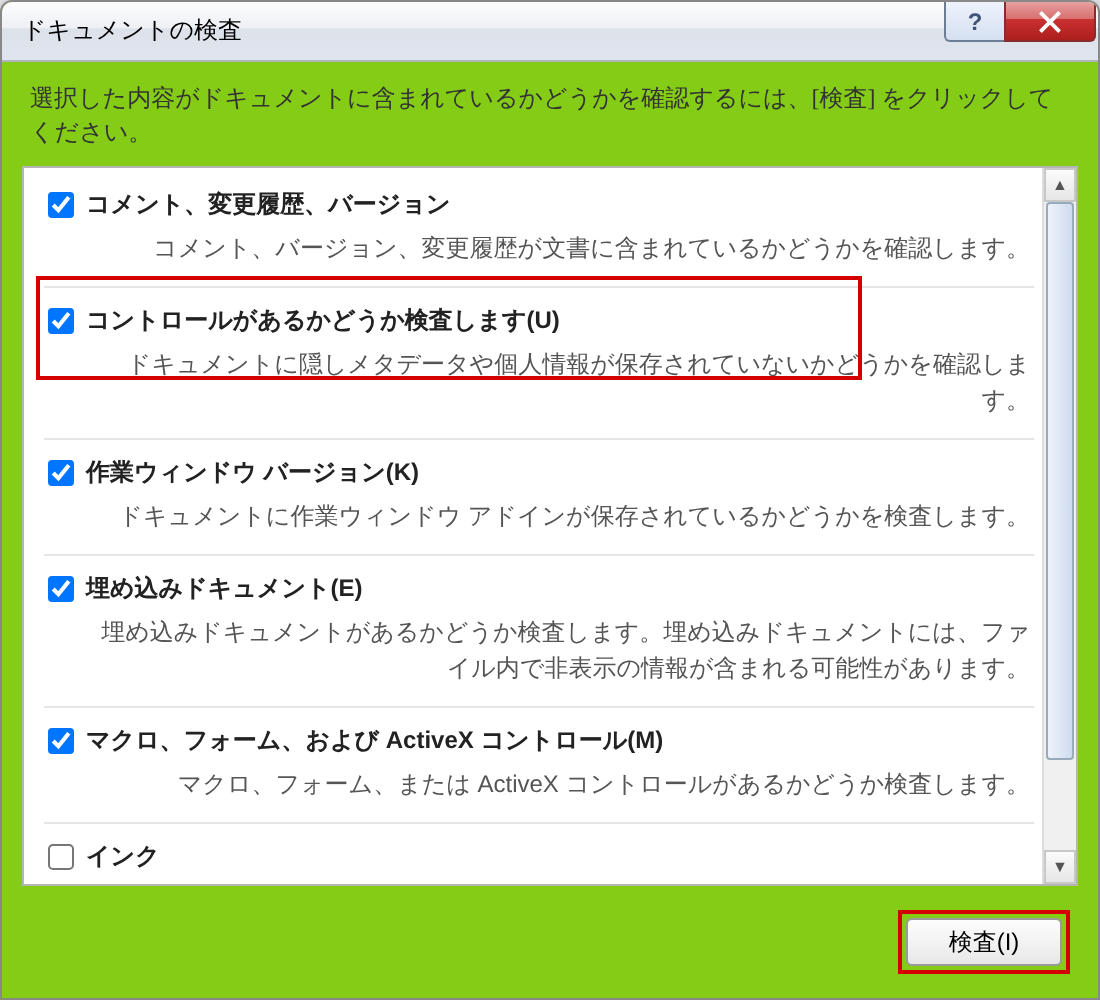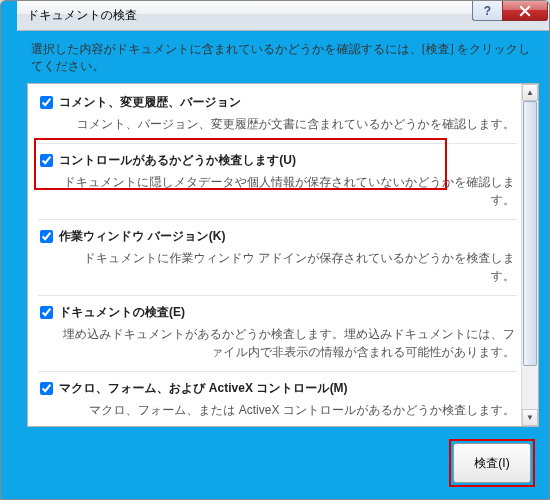--- a/index.html
+++ b/index.html
@@ -4,28 +4,27 @@
   <style>
     * { margin: 0; padding: 0; box-sizing: border-box; }
     body {
       font-family: "Meiryo UI", "MS PGothic", sans-serif;
       font-size: 12px;
       background: #eee;
     }
     .dialog {
       width: 550px;
       height: 500px;
-      background: #0ea5e9;
+      background: #84cc16;
       border: 1px solid #888;
       border-radius: 6px 6px 0 0;
       display: flex;
       flex-direction: column;
       overflow: hidden;
       box-shadow: 0 0 10px rgba(0,0,0,0.3);
-      padding-left: 16px;
     }
     .titlebar {
       height: 30px;
       background: linear-gradient(to bottom, #fdfdfe 0%, #eef0f4 45%, #dde2ea 46%, #dfe5ee 100%);
       display: flex;
       align-items: center;
       padding: 0 0 0 10px;
       border-bottom: 1px solid #b0b5bd;
     }
     .titlebar-text {
@@ -127,21 +126,21 @@
       border-radius: 2px;
     }
     .button-row {
       display: flex;
       justify-content: flex-end;
       gap: 8px;
       padding: 12px 14px;
     }
     .btn {
       min-width: 78px;
-      height: 40px;
+      height: 24px;
       padding: 0 12px;
       background: linear-gradient(to bottom, #fdfdfd, #e8e8e8);
       border: 1px solid #9a9a9a;
       border-radius: 3px;
       font-size: 12px;
       font-family: inherit;
       cursor: pointer;
     }
     .btn-highlight {
       border: 2px solid #d40000;
@@ -195,21 +194,21 @@
         <div class="item-head">
           <input type="checkbox" checked="" style="">
           <span>作業ウィンドウ バージョン(K)</span>
         </div>
         <div class="item-desc">ドキュメントに作業ウィンドウ アドインが保存されているかどうかを検査します。</div>
       </div>
 
       <div class="item">
         <div class="item-head">
           <input type="checkbox" checked="" style="">
-          <span>ドキュメントの検査(E)</span>
+          <span>埋め込みドキュメント(E)</span>
         </div>
         <div class="item-desc">埋め込みドキュメントがあるかどうか検査します。埋め込みドキュメントには、ファイル内で非表示の情報が含まれる可能性があります。</div>
       </div>
 
       <div class="item">
         <div class="item-head">
           <input type="checkbox" checked="" style="">
           <span>マクロ、フォーム、および ActiveX コントロール(M)</span>
         </div>
         <div class="item-desc">マクロ、フォーム、または ActiveX コントロールがあるかどうか検査します。</div>

